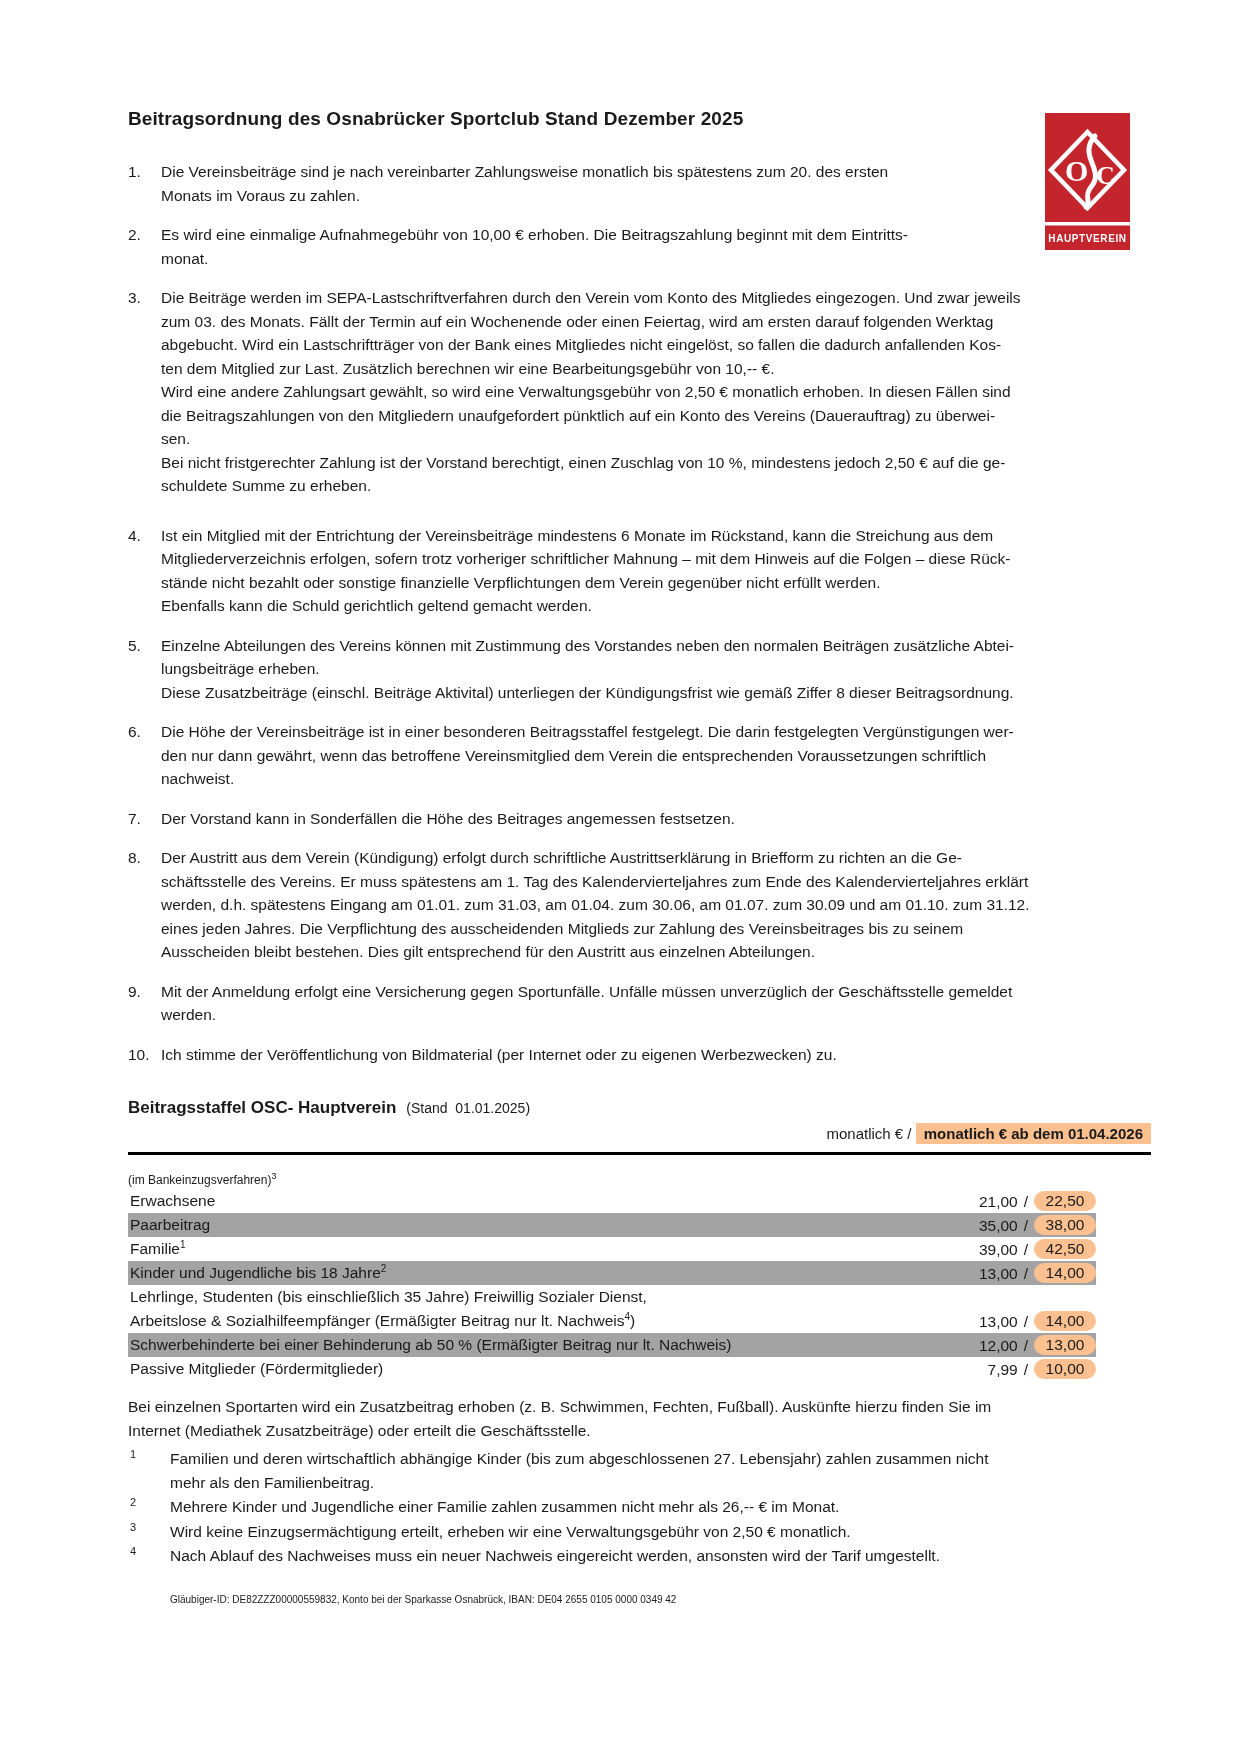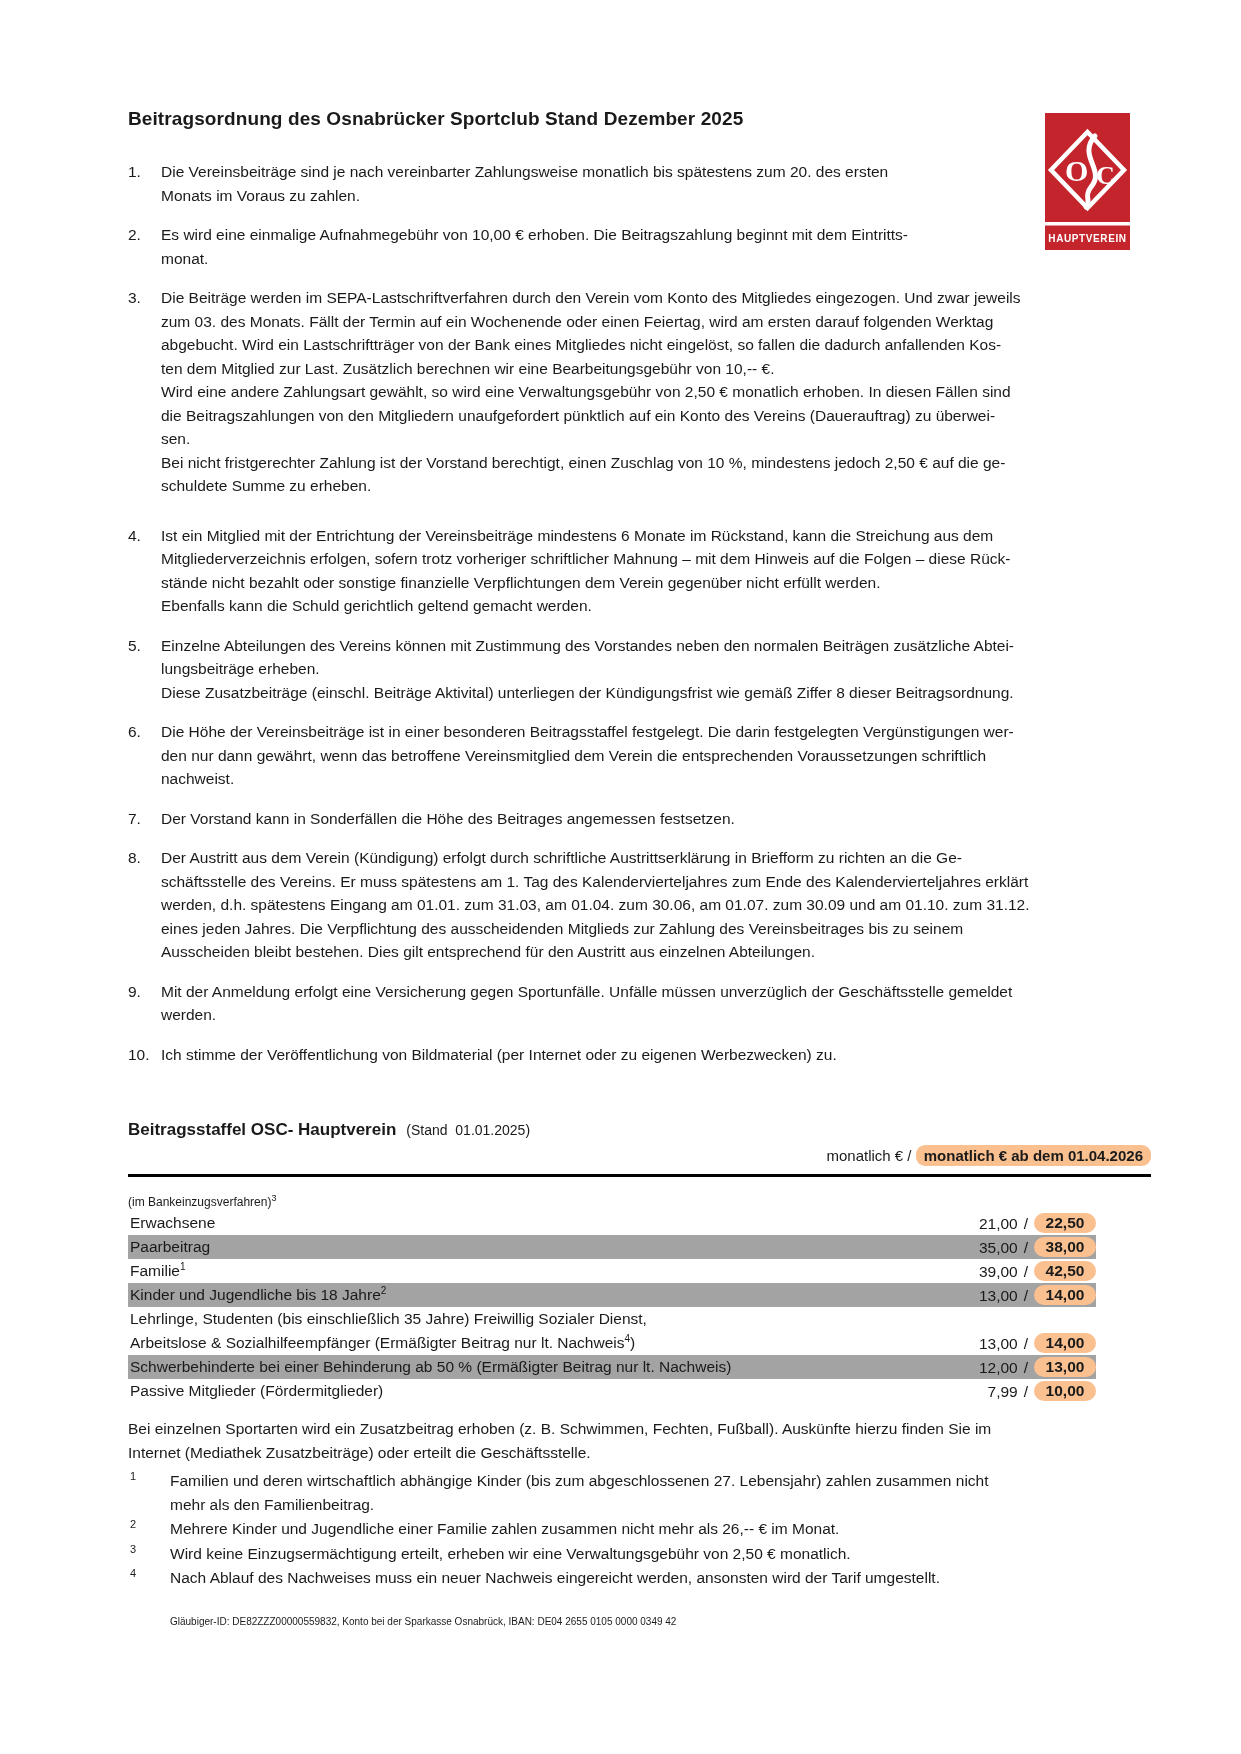--- a/index.html
+++ b/index.html
@@ -35,34 +35,34 @@
   .items { font-size: 15.5px; line-height: 23.5px; }
   .item {
     position: relative;
     padding-left: 33px;
     margin-bottom: 16px;
   }
   .item .num { position: absolute; left: 0; top: 0; }
   .item .body { white-space: pre-line; }
   .item.gap-before { margin-top: 26px; }
   
-  .staffel { margin-top: 52px; }
+  .staffel { margin-top: 30px; }
   .staffel-head { font-size: 15.5px; line-height: 24px; }
   .staffel-title { font-weight: bold; font-size: 17px; }
   .staffel-stand { font-size: 14px; margin-left: 10px; }
   .col-note {
     text-align: right;
     font-size: 15px;
     line-height: 24px;
     margin-top: 2px;
   }
   .note-pill {
     background: #FAC090;
     font-weight: bold;
-    border-radius: 9px;
+    border-radius: 1px;
     padding: 2px 8px 2px 8px;
   }
   .rule { border-top: 3px solid #000000; margin-top: 6px; }
   .subnote { font-size: 12px; line-height: 17px; padding-top: 13px; }
   .subnote sup { font-size: 9px; }
   .t-rows { width: 968px; font-size: 15.5px; }
   .t-row {
     display: flex;
     align-items: center;
     height: 24px;
@@ -74,21 +74,20 @@
   .t-prices { display: flex; align-items: flex-end; }
   .t-current { display: inline-block; width: 58px; text-align: right; }
   .t-sep { margin: 0 6px; }
   .t-pill {
     display: inline-block;
     width: 46px;
     text-align: center;
     background: #FAC090;
     border-radius: 10px;
     padding: 1px 8px;
-    font-weight: bold;
   }
   .bold-note {
     font-size: 15.5px;
     line-height: 24px;
     font-weight: normal;
     margin-top: 14px;
     white-space: pre-line;
   }
   .footnotes { margin-top: 4px; font-size: 15.5px; line-height: 23.5px; }
   .fn { position: relative; padding-left: 42px; margin-bottom: 1px; }

